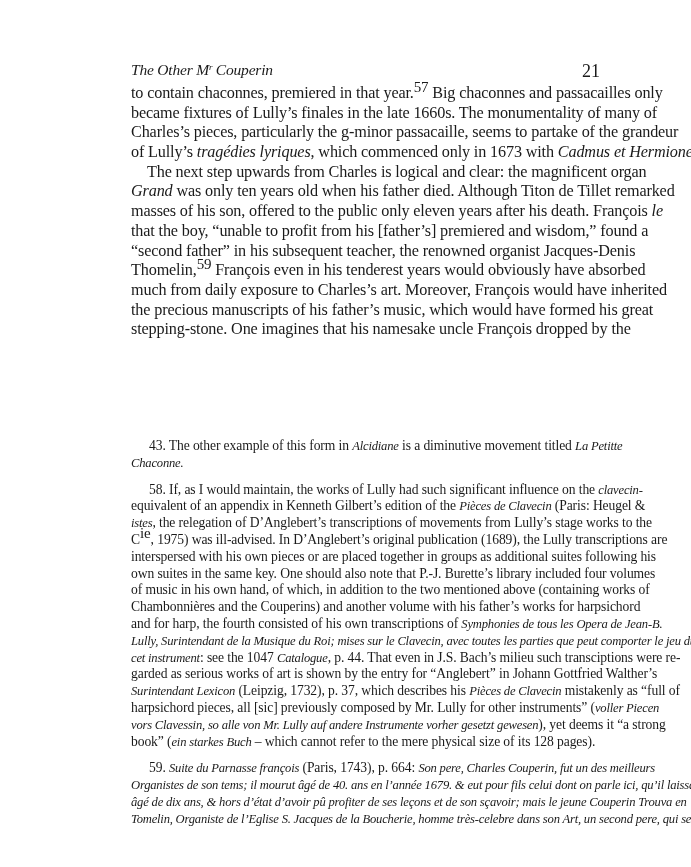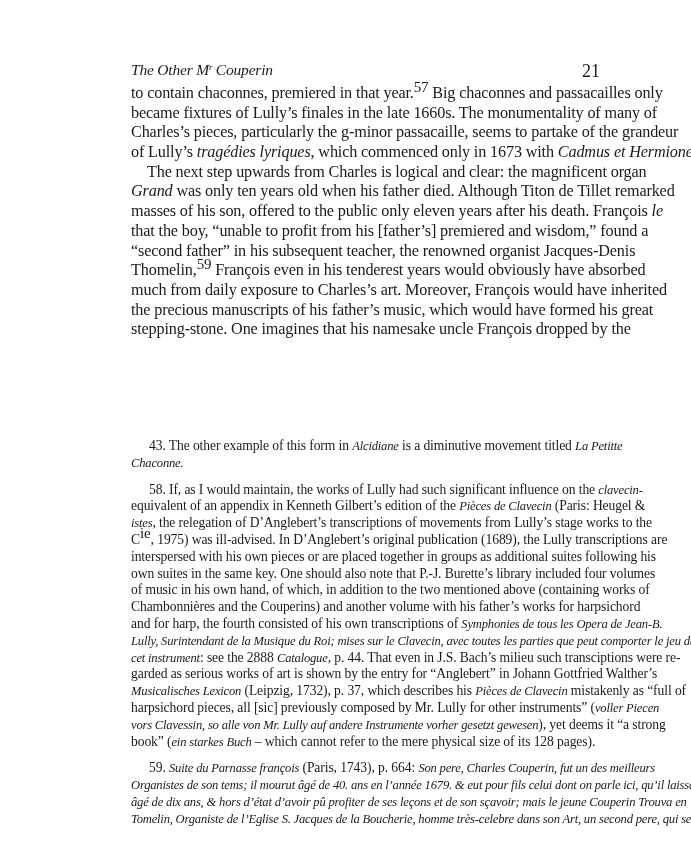--- a/index.html
+++ b/index.html
@@ -60,23 +60,23 @@
       <span class="fl fn-indent"><span>58. If, as I would maintain, the works of Lully had such significant influence on the </span><i class="fn-it">clavecin-</i></span>
       <span class="fl"><span>equivalent of an appendix  in Kenneth Gilbert’s edition of the </span><i class="fn-it">Pièces de Clavecin</i><span> (Paris: Heugel &amp;</span></span>
       <span class="fl"><i class="fn-it">istes</i><span>, the relegation of D’Anglebert’s transcriptions of movements from Lully’s stage works to the</span></span>
       <span class="fl"><span>C</span><sup class="fn">ie</sup><span>, 1975) was ill-advised. In D’Anglebert’s original publication (1689), the Lully transcriptions are</span></span>
       <span class="fl"><span>interspersed with his own pieces or are placed together in groups as additional suites following his</span></span>
       <span class="fl"><span>own suites in the same key. One should also note that P.-J. Burette’s library included four volumes</span></span>
       <span class="fl"><span>of music in his own hand, of which, in addition to the two mentioned above (containing works of</span></span>
       <span class="fl"><span>Chambonnières and the Couperins) and another volume with his father’s works for harpsichord</span></span>
       <span class="fl"><span>and for harp, the fourth consisted of his own transcriptions of  </span><i class="fn-it">Symphonies de tous les Opera de Jean-B.</i></span>
       <span class="fl"><i class="fn-it">Lully, Surintendant de la Musique du Roi; mises sur le Clavecin, avec toutes les parties que peut comporter le jeu du</i></span>
-      <span class="fl"><i class="fn-it">cet instrument</i><span>: see the 2888 </span><i class="fn-it">Catalogue</i><span>, p. 44. That even in J.S. Bach’s milieu such transciptions were re-</span></span>
+      <span class="fl"><i class="fn-it">cet instrument</i><span>: see the 1047 </span><i class="fn-it">Catalogue</i><span>, p. 44. That even in J.S. Bach’s milieu such transciptions were re-</span></span>
       <span class="fl"><span>garded as serious works of art is shown by the entry for “Anglebert” in Johann Gottfried Walther’s</span></span>
-      <span class="fl"><i class="fn-it">Musicalisches Lexicon</i><span> (Leipzig, 1732), p. 37, which describes his </span><i class="fn-it">Pièces de Clavecin</i><span> mistakenly as “full of</span></span>
+      <span class="fl"><i class="fn-it">Surintendant Lexicon</i><span> (Leipzig, 1732), p. 37, which describes his </span><i class="fn-it">Pièces de Clavecin</i><span> mistakenly as “full of</span></span>
       <span class="fl"><span>harpsichord pieces, all [sic] previously composed by Mr. Lully for other instruments” (</span><i class="fn-it">voller Piecen</i></span>
       <span class="fl"><i class="fn-it">vors Clavessin, so alle von Mr. Lully auf  andere Instrumente vorher gesetzt gewesen</i><span>), yet deems it “a strong</span></span>
       <span class="fl last"><span>book” (</span><i class="fn-it">ein starkes Buch</i><span> – which cannot refer to the mere physical size of its 128 pages).</span></span>
     </div>
     <div>
       <span class="fn-gap"></span>
       <span class="fl fn-indent"><span>59. </span><i class="fn-it">Suite du Parnasse françois</i><span> (Paris, 1743), p. 664: </span><i class="fn-it">Son pere, Charles Couperin, fut un des meilleurs</i></span>
       <span class="fl"><i class="fn-it">Organistes de son tems; il mourut  âgé de 40. ans en l’année 1679. &amp; eut pour fils celui dont on parle ici, qu’il laissa</i></span>
       <span class="fl"><i class="fn-it">âgé de dix ans, &amp; hors d’état d’avoir pû profiter de ses leçons et de son sçavoir; mais le jeune Couperin Trouva en</i></span>
       <span class="fl"><i class="fn-it">Tomelin, Organiste de l’Eglise S. Jacques de la Boucherie, homme très-celebre dans son Art, un second pere, qui se</i></span>

